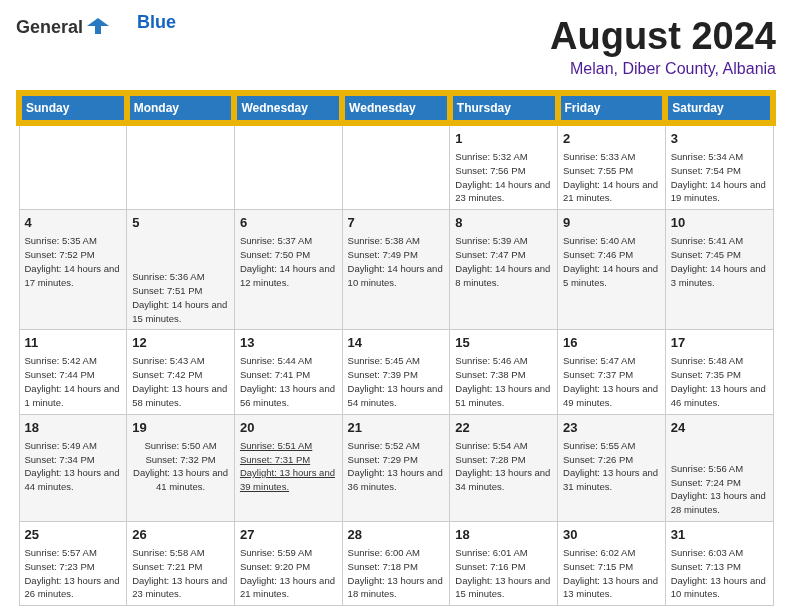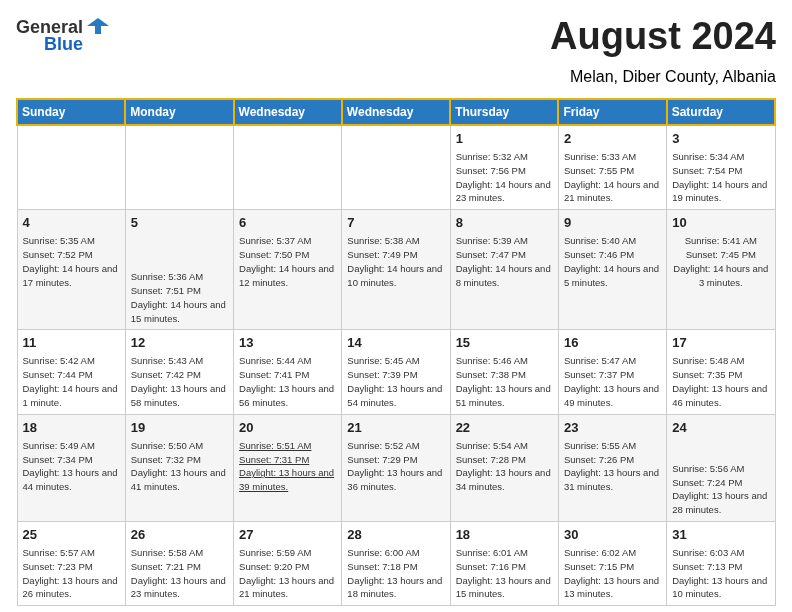--- a/index.html
+++ b/index.html
@@ -11,21 +11,21 @@
       padding: 16px;
     }
     .header {
       display: flex;
       justify-content: space-between;
       align-items: flex-start;
       margin-bottom: 12px;
     }
     .logo {
       display: flex;
-      flex-direction: column;
+      flex-direction: row;
       align-items: flex-start;
     }
     .logo-text {
       display: flex;
       align-items: center;
       gap: 2px;
     }
     .logo-general {
       font-size: 18px;
       font-weight: bold;
@@ -40,35 +40,35 @@
       text-align: right;
     }
     .month-year {
       font-size: 38px;
       font-weight: bold;
       color: #222;
       line-height: 1.1;
     }
     .location {
       font-size: 16px;
-      color: #000000;
-      margin-top: 10px;
+      color: #4c1d95;
+      margin-top: 2px;
     }
     .calendar {
       width: 100%;
       border-collapse: collapse;
     }
     .calendar th {
       background: #2979c0;
       color: #fff;
       font-size: 12px;
       font-weight: bold;
       padding: 5px 4px;
       text-align: left;
-      border: 2px solid #eab308;
+      border: 6px solid #eab308;
     }
     .calendar td {
       vertical-align: top;
       border: 1px solid #ccc;
       padding: 4px 5px;
       width: 107px;
       min-height: 80px;
       font-size: 10px;
       line-height: 1.4;
       background: #fff;
@@ -182,21 +182,21 @@
 Daylight: 14 hours and 8 minutes.</div>
         </td>
         <td>
           <span class="day-number">9</span>
           <div class="day-info" style="white-space: pre-line;">Sunrise: 5:40 AM
 Sunset: 7:46 PM
 Daylight: 14 hours and 5 minutes.</div>
         </td>
         <td>
           <span class="day-number">10</span>
-          <div class="day-info" style="white-space: pre-line; text-align: center;">Sunrise: 5:41 AM
+          <div class="day-info" style="white-space: pre-line;">Sunrise: 5:41 AM
 Sunset: 7:45 PM
 Daylight: 14 hours and 3 minutes.</div>
         </td>
       </tr>
       <tr>
         <td>
           <span class="day-number">11</span>
           <div class="day-info" style="white-space: pre-line;">Sunrise: 5:42 AM
 Sunset: 7:44 PM
 Daylight: 14 hours and 1 minute.</div>
@@ -240,21 +240,21 @@
       </tr>
       <tr>
         <td>
           <span class="day-number">18</span>
           <div class="day-info" style="white-space: pre-line;">Sunrise: 5:49 AM
 Sunset: 7:34 PM
 Daylight: 13 hours and 44 minutes.</div>
         </td>
         <td>
           <span class="day-number">19</span>
-          <div class="day-info" style="white-space: pre-line;">Sunrise: 5:50 AM
+          <div class="day-info" style="white-space: pre-line; text-align: center;">Sunrise: 5:50 AM
 Sunset: 7:32 PM
 Daylight: 13 hours and 41 minutes.</div>
         </td>
         <td>
           <span class="day-number">20</span>
           <div class="day-info" style="white-space: pre-line; text-decoration: underline;">Sunrise: 5:51 AM
 Sunset: 7:31 PM
 Daylight: 13 hours and 39 minutes.</div>
         </td>
         <td>

